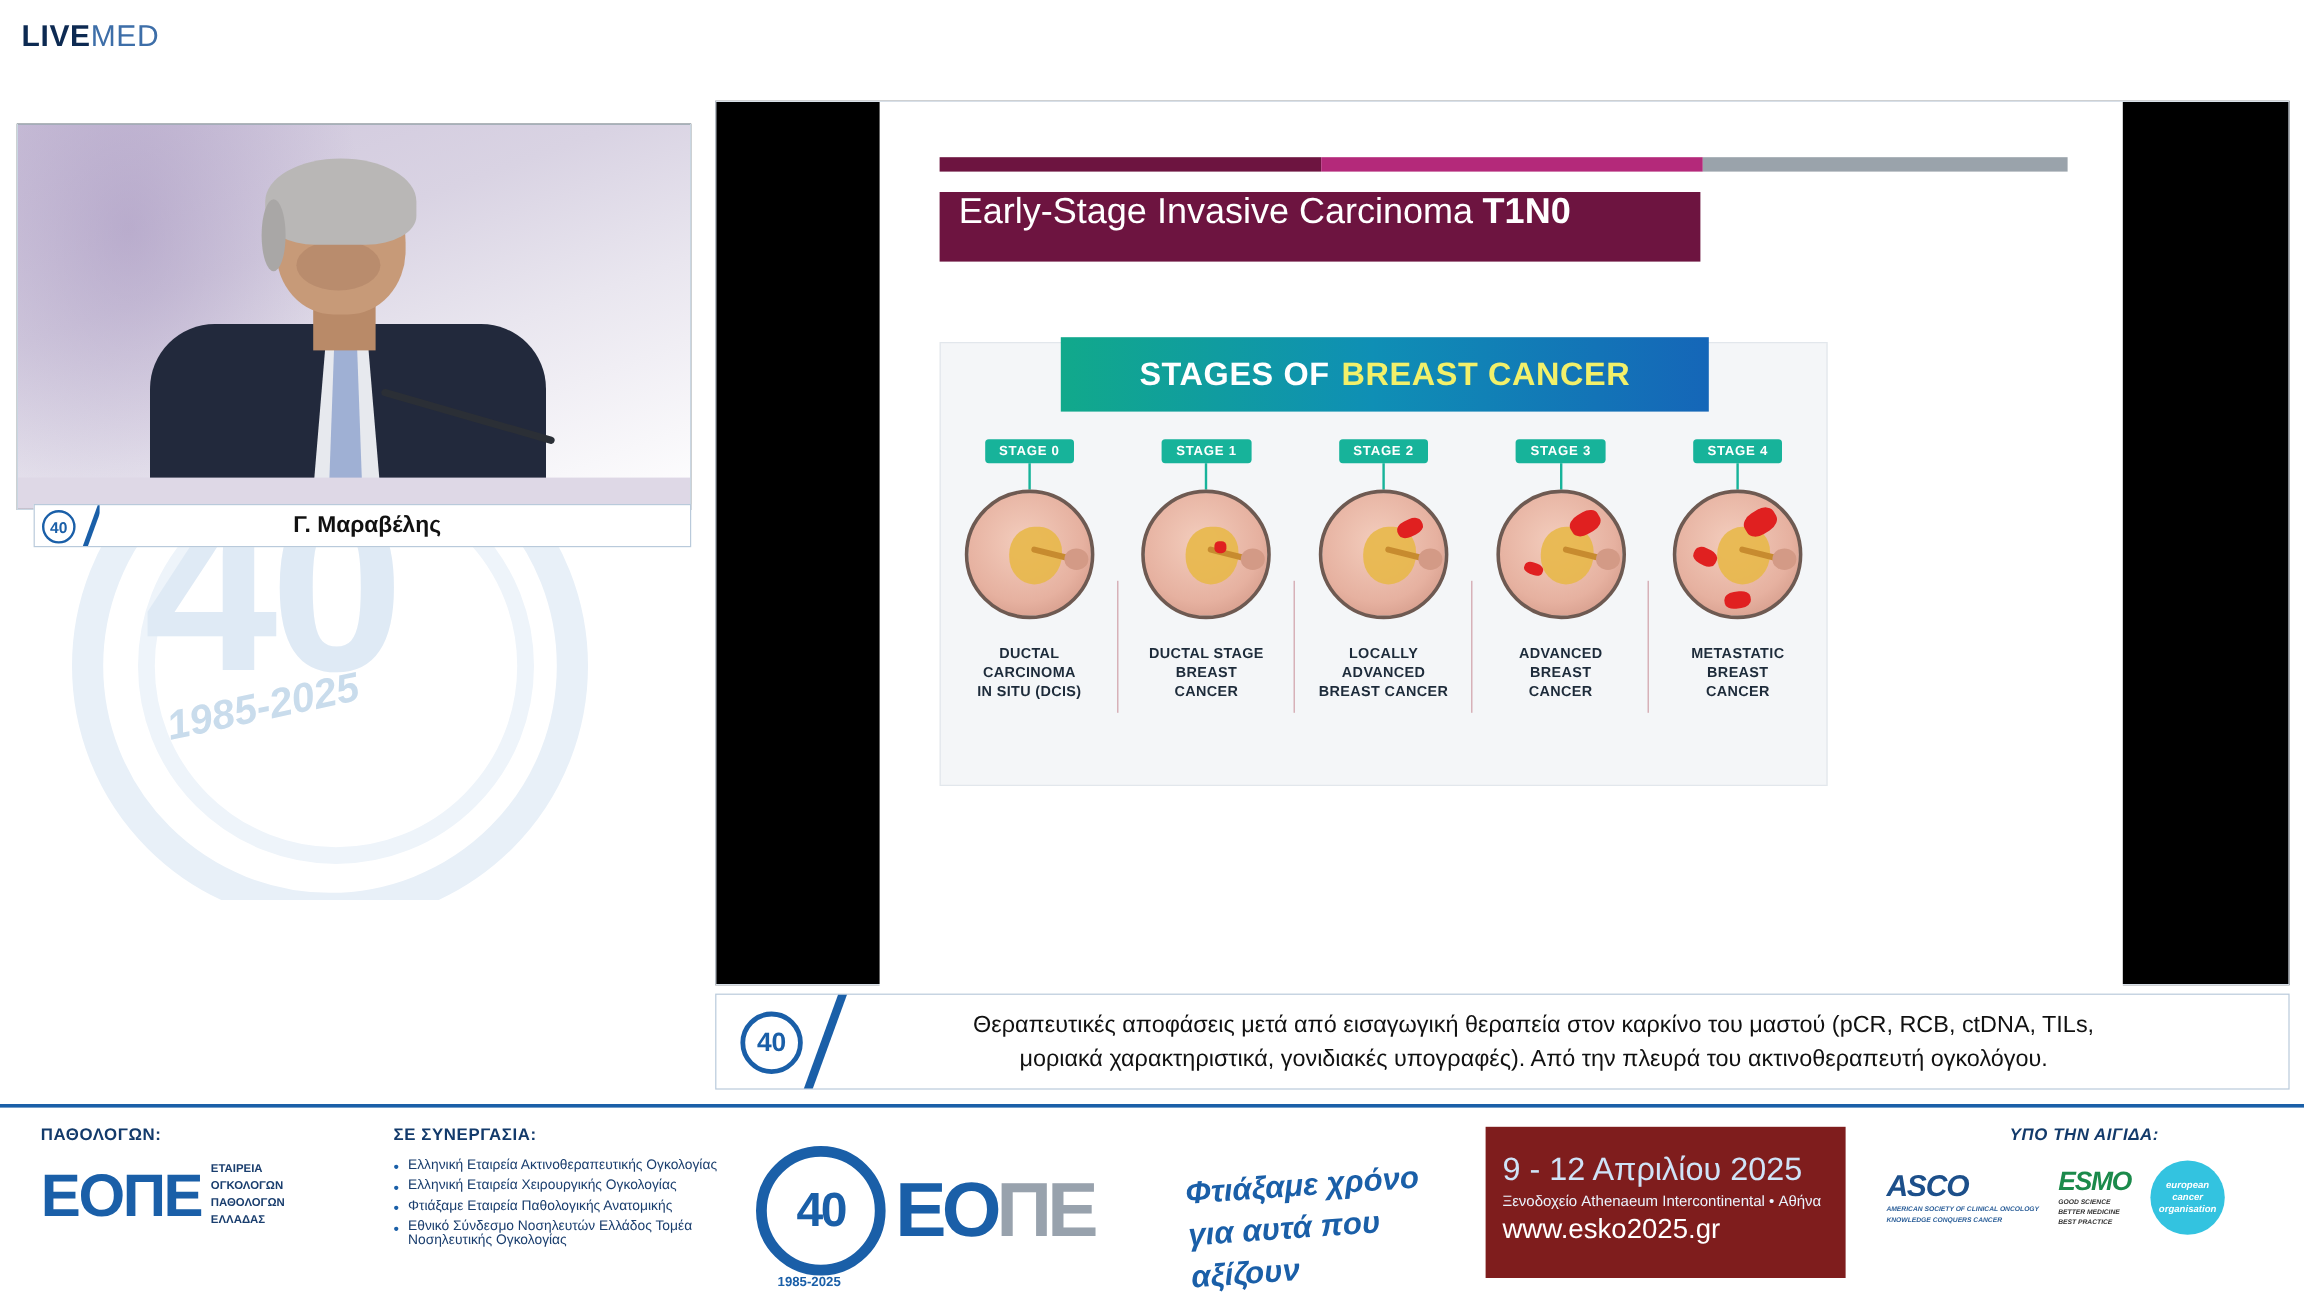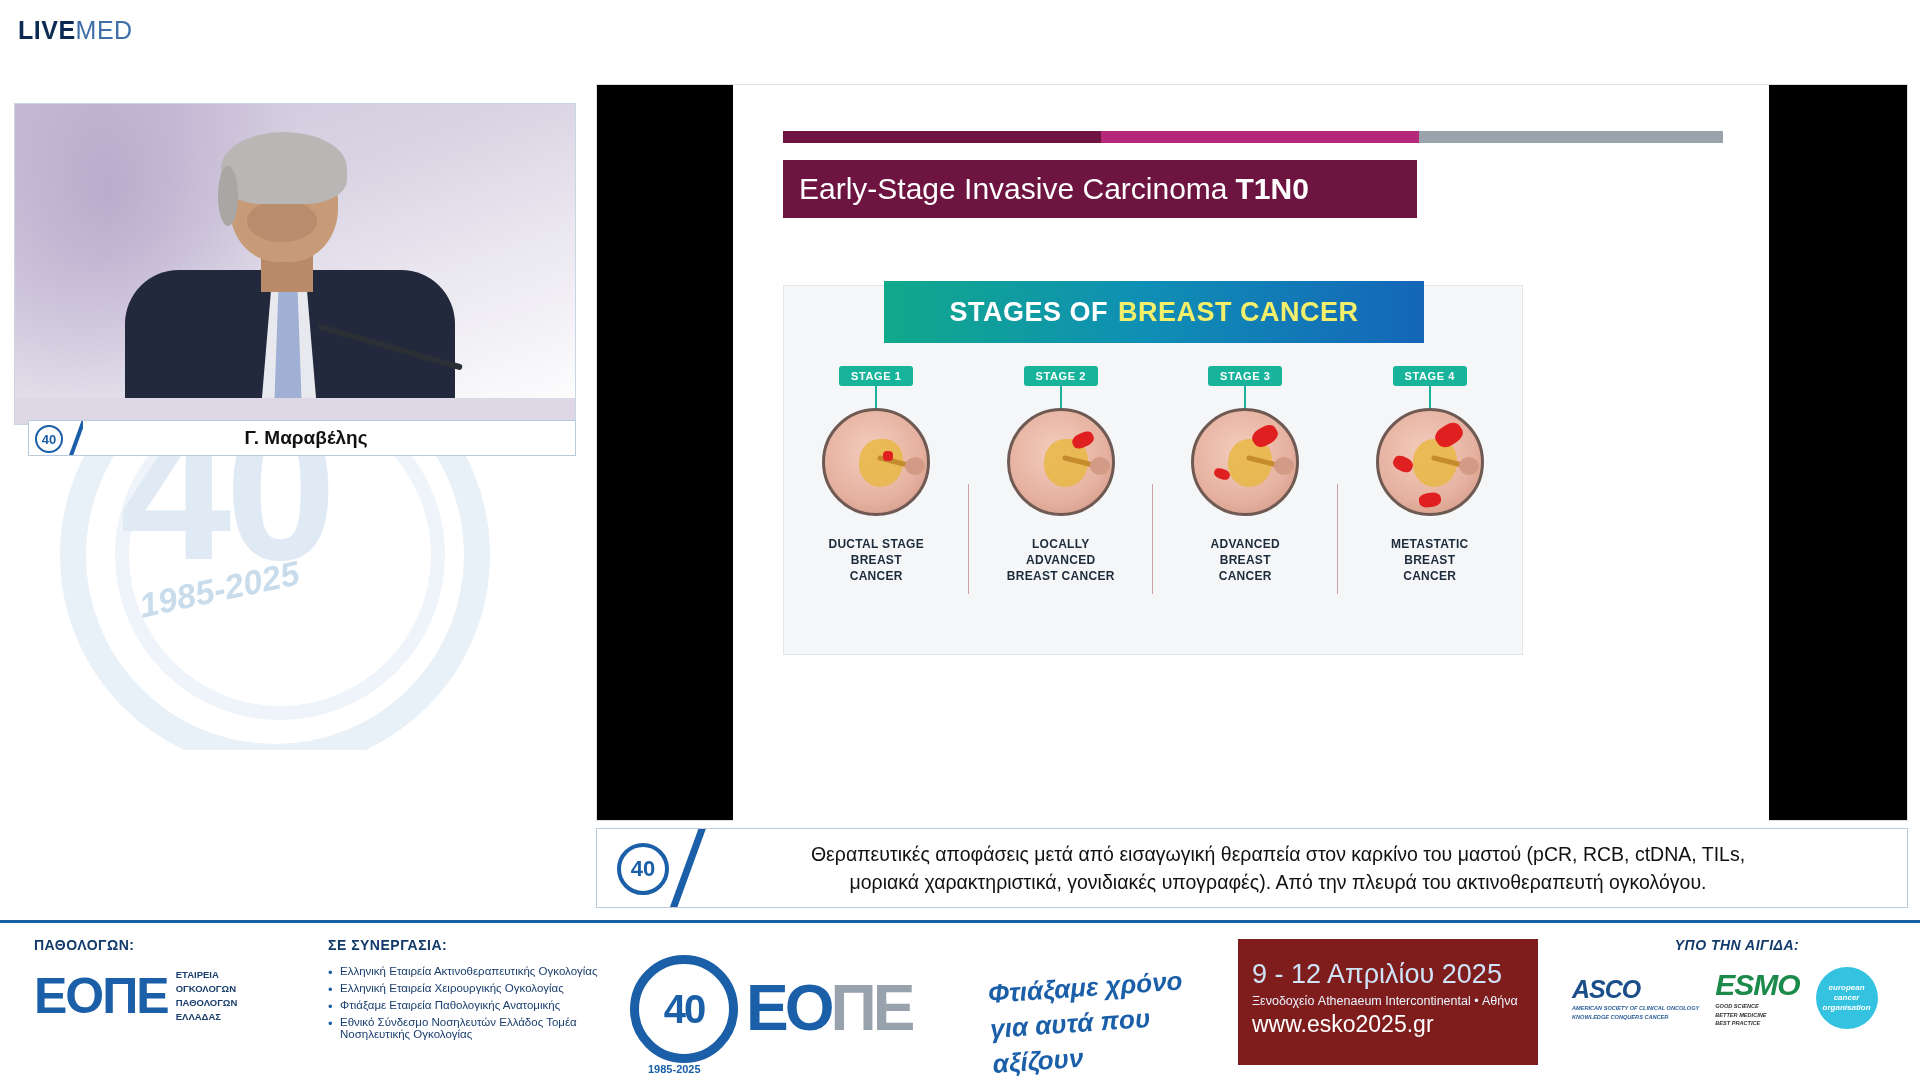--- a/index.html
+++ b/index.html
@@ -137,21 +137,21 @@
     background: #fff;
   }
   
   .bar-row { position: absolute; left: 50px; top: 46px; width: 940px; height: 12px; display: flex; }
   .bar-row .b1 { flex: 0 0 318px; background: #6d1440; }
   .bar-row .b2 { flex: 0 0 318px; background: #b4297a; }
   .bar-row .b3 { flex: 1; background: #9aa3ab; }
 
   .title-band {
     position: absolute; left: 50px; top: 75px; width: 634px; height: 58px;
-    background: #6d1440; display: flex; align-items: center;
+    background: #6d1440; display: flex; 
     padding-left: 16px; color: #fff;
   }
   .title-band .t-reg { font-size: 30px; font-weight: 400; }
   .title-band .t-bold { font-size: 30px; font-weight: 700; margin-left: 8px; }
 
   
   .info {
     position: absolute; left: 50px; top: 200px; width: 740px; height: 370px;
     background: #f4f6f8; border: 1px solid #e2e7ec;
   }
@@ -263,21 +263,21 @@
   .f-dates .d1 { font-size: 27px; color: #cfe3f7; }
   .f-dates .d2 { font-size: 12.5px; margin-top: 4px; color: #eaf3fd; }
   .f-dates .d3 { font-size: 23px; margin-top: 3px; color: #ffffff; }
 
   .f-aegis { position: absolute; left: 1572px; top: 14px; width: 330px; font-style: italic; }
   .f-aegis .foot-label { display: block; text-align: center; }
   .aegis-row { margin-top: 14px; display: flex; align-items: center; gap: 16px; }
   .asco { color: #1c4f8a; }
   .asco .asco-n { font-size: 25px; font-weight: 700; letter-spacing: -1px; }
   .asco .asco-t { font-size: 5.6px; line-height: 1.5; color: #2c5f99; font-weight: 700; }
-  .esmo-n { font-size: 30px; font-weight: 700; color: #1b8a4b; letter-spacing: -1px; }
+  .esmo-n { font-size: 22px; font-weight: 700; color: #1b8a4b; letter-spacing: -1px; }
   .esmo-t { font-size: 5.6px; line-height: 1.5; color: #333; font-weight: 700; }
   .eco-badge {
     width: 62px; height: 62px; border-radius: 50%; background: #33c3e0;
     color: #fff; font-size: 8px; font-weight: 700; line-height: 1.25;
     display: flex; align-items: center; justify-content: center; text-align: center;
   }
 </style>
 </head>
 <body>
 
@@ -331,20 +331,33 @@
       </div>
 
       <div class="info">
         <div class="info-header">
           <span>STAGES OF</span>
           <span class="hl">BREAST CANCER</span>
         </div>
 
         <div class="stages">
 
+          <div class="stage-col">
+            <div class="stage-chip">STAGE 0</div>
+            <div class="stage-stem"></div>
+            <div class="stage-circle">
+              <div class="sc-lobe"></div>
+                <div class="sc-duct"></div>
+                <div class="sc-nipple"></div>
+            </div>
+            <div class="stage-label" style="white-space: pre-line;">DUCTAL
+CARCINOMA
+IN SITU (DCIS)</div>
+            <div class="stage-sep"></div>
+          </div>
 
           <div class="stage-col">
             <div class="stage-chip">STAGE 1</div>
             <div class="stage-stem"></div>
             <div class="stage-circle">
               <div class="sc-lobe"></div>
                 <div class="sc-duct"></div>
                 <div class="sc-nipple"></div>
               <div class="sc-tumor" style="left:58px;top:40px;width:10px;height:10px;"></div>
             </div>

